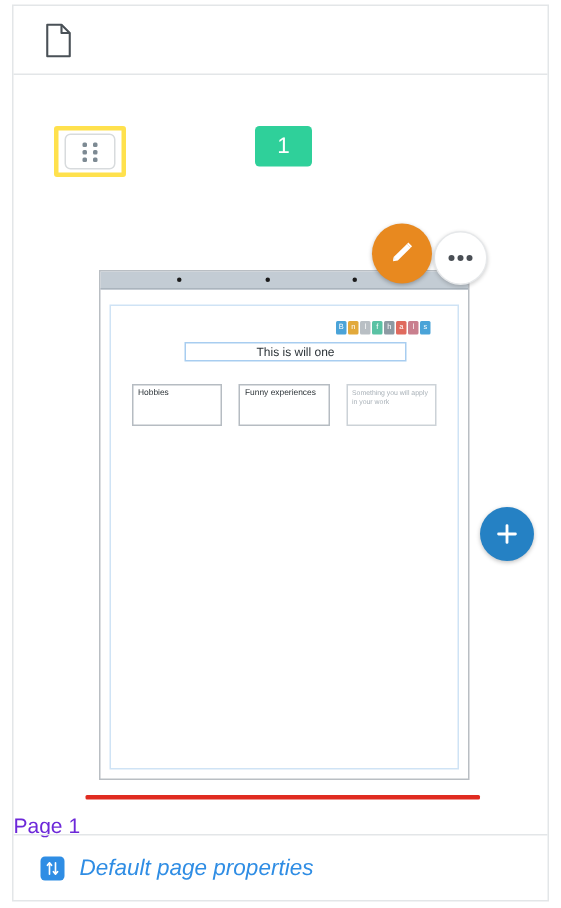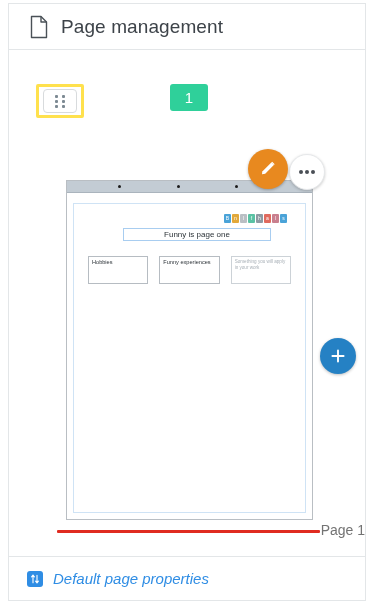--- a/index.html
+++ b/index.html
@@ -254,25 +254,25 @@
     width: 263px;
     height: 3px;
     background: #e02b20;
     border-radius: 1px;
     z-index: 3;
   }
 
   .page-caption {
     position: absolute;
     left: 0;
-    top: 472px;
+    top: 492px;
     width: 100%;
-    text-align: right;
+    text-align: left;
     font-size: 14px;
-    color: #737373;
+    color: #6d28d9;
   }
 
   .add-fab {
     position: absolute;
     left: 311px;
     top: 288px;
     width: 36px;
     height: 36px;
     border-radius: 50%;
     background: #2581c4;
@@ -317,21 +317,20 @@
 </head>
 <body>
 
 <div class="app-frame">
 
   <div class="header">
     <svg class="header-icon" viewBox="0 0 20 24">
       <path d="M2.5 1.5 h9.5 l5.5 5.5 v15.5 h-15 z" fill="none" stroke="#4a5157" stroke-width="1.4" stroke-linejoin="round"></path>
       <path d="M12 1.5 v5.5 h5.5" fill="none" stroke="#4a5157" stroke-width="1.4" stroke-linejoin="round"></path>
     </svg>
-    <div class="header-title">Page management</div>
   </div>
 
   <div class="body-area">
 
     <div class="drag-handle-wrap">
       <div class="drag-handle">
         <span class="dot-grid">
           <i></i>
             <i></i>
             <i></i>
@@ -371,21 +370,21 @@
             <span style="background: rgb(74, 163, 216);">B</span>
             <span style="background: rgb(226, 169, 59);">n</span>
             <span style="background: rgb(185, 191, 196);">l</span>
             <span style="background: rgb(90, 194, 164);">f</span>
             <span style="background: rgb(142, 154, 163);">h</span>
             <span style="background: rgb(224, 106, 94);">a</span>
             <span style="background: rgb(201, 127, 142);">l</span>
             <span style="background: rgb(74, 163, 216);">s</span>
           </div>
 
-        <div class="title-box">Funny is page one</div>
+        <div class="title-box">This is will one</div>
 
         <div class="content-row">
           <div class="content-box">Hobbies</div>
           <div class="content-box">Funny experiences</div>
           <div class="content-box placeholder">Something you will apply in your work</div>
         </div>
 
       </div>
     </div>
 

